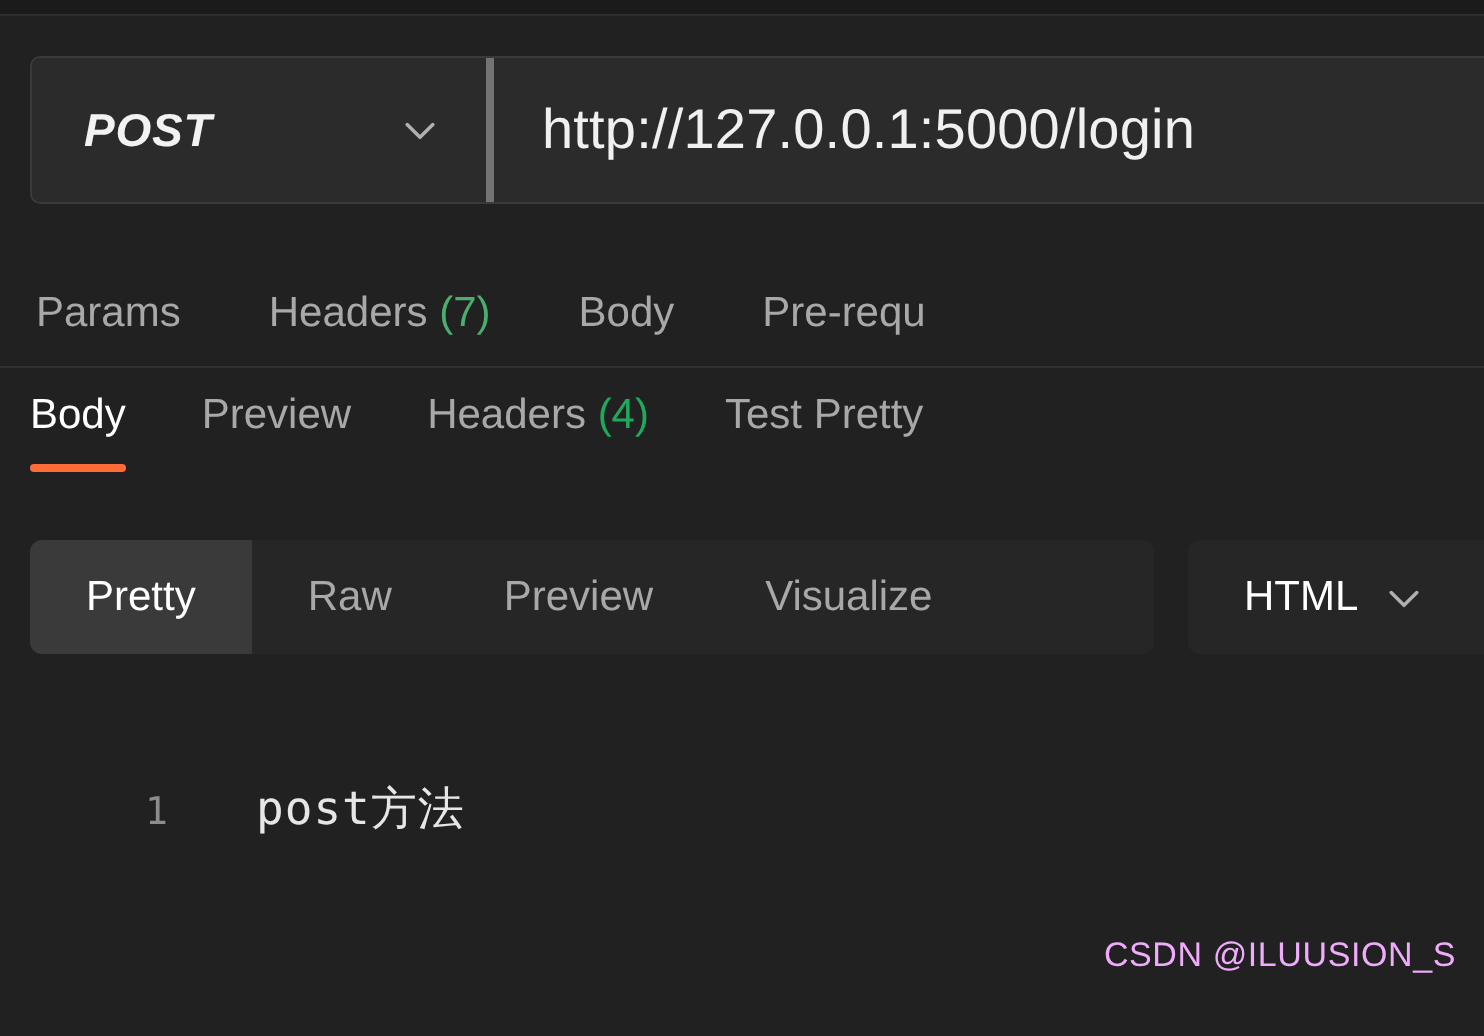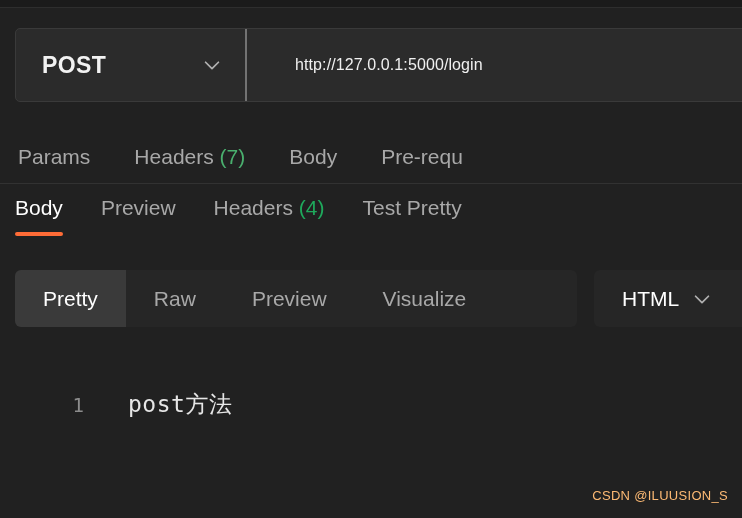--- a/index.html
+++ b/index.html
@@ -47,22 +47,23 @@
     align-items: stretch;
     overflow: hidden;
   }
 
   .method-select {
     width: 231px;
     display: flex;
     align-items: center;
     justify-content: space-between;
     padding: 0 22px 0 26px;
-    border-right: 2px solid #737373;
-    cursor: pointer;
+    border-right: 4px solid #737373;
+    cursor: pointer;
+    font-style: italic;
   }
 
   .method-label {
     font-size: 23px;
     font-weight: bold;
     color: #f2f2f2;
     letter-spacing: 0.4px;
   }
 
   .chevron {
@@ -74,24 +75,23 @@
 
   .url-field {
     flex: 1;
     display: flex;
     align-items: center;
     padding-left: 24px;
     cursor: text;
   }
 
   .url-text {
-    font-size: 16px;
+    font-size: 28px;
     color: #f0f0f0;
     letter-spacing: 0.1px;
-    margin-left: 24px;
   }
 
   
   .req-tabs {
     position: absolute;
     top: 130px;
     left: 0;
     width: 653px;
     height: 53px;
     display: flex;
@@ -240,23 +240,23 @@
     font-size: 23px;
     color: #e6e6e6;
     letter-spacing: 0.5px;
     margin-top: 44px;
   }
 
   
   .watermark {
     position: absolute;
     right: 14px;
-    bottom: 15px;
-    font-size: 13px;
-    color: #fdba74;
+    bottom: 30px;
+    font-size: 17px;
+    color: #f0abfc;
     letter-spacing: 0.3px;
   }
 </style>
 </head>
 <body>
 
 <div class="top-strip"></div>
 <div class="top-strip-line"></div>
 
 <div class="url-row">

